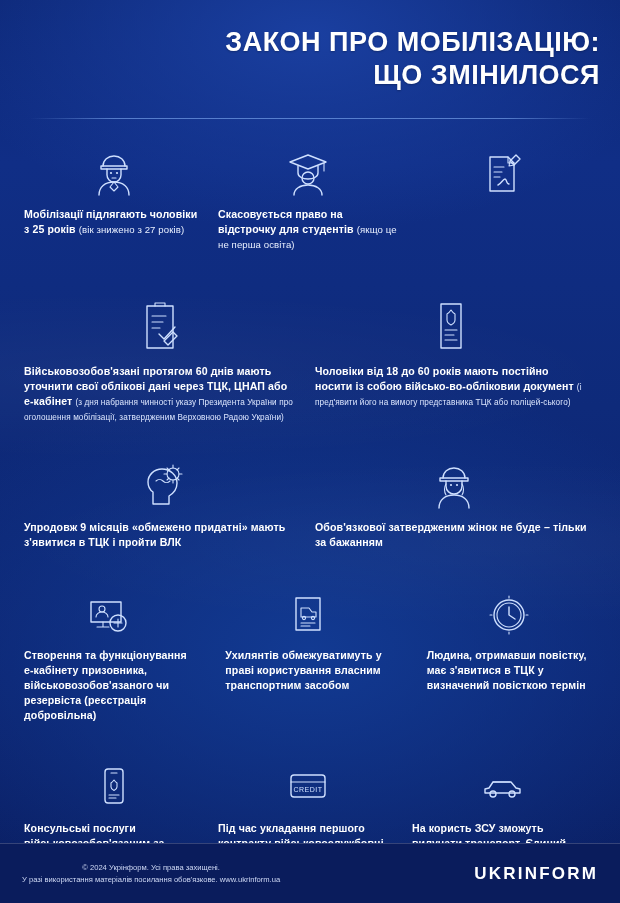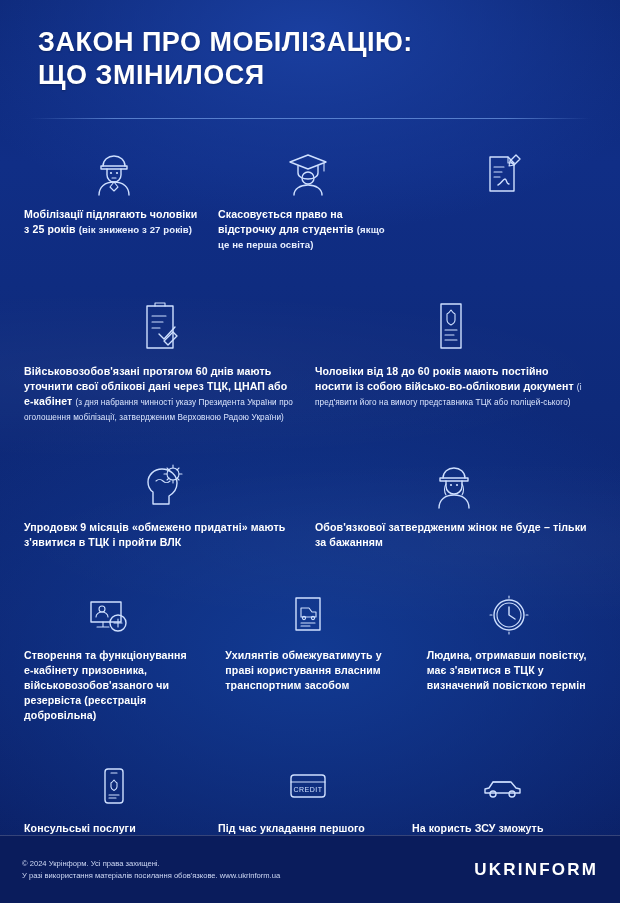--- a/index.html
+++ b/index.html
@@ -23,22 +23,22 @@
   .page::before{
     content:"";
     position:absolute; left:0; right:0; top:250px; height:420px;
     background:
       radial-gradient(ellipse 700px 120px at 20% 30%, rgba(255,255,255,0.035), rgba(255,255,255,0) 70%),
       radial-gradient(ellipse 700px 120px at 80% 70%, rgba(255,255,255,0.03), rgba(255,255,255,0) 70%);
     pointer-events:none;
   }
   .header {
     position: relative;
-    padding: 26px 38px 16px;
-    text-align: left;
+    padding: 26px 20px 16px;
+    text-align: right;
   }
   .header h1 {
     font-size: 27px;
     font-weight: bold;
     letter-spacing: 0.5px;
     line-height: 1.22;
     text-transform: uppercase;
     color: #ffffff;
     text-shadow: 0 1px 2px rgba(0,0,0,0.25);
   }
@@ -74,45 +74,46 @@
   }
   .icon-wrap svg { display: block; }
   .txt {
     font-size: 10.6px;
     line-height: 1.42;
     color: #ffffff;
     font-weight: bold;
     letter-spacing: 0.1px;
   }
   .txt .sub {
-    font-weight: bold;
+    font-weight: normal;
     font-size: 9.6px;
     color: #e9f0ff;
     text-align: center;
   }
   .txt .tiny {
     font-weight: normal;
     font-size: 8.2px;
     line-height: 1.38;
     color: #dde7ff;
     display: inline;
   }
   .row-2 .cell { padding-right: 10px; }
   .row-2 .icon-wrap { height: 70px; }
   .two-col .cell { flex: 1 1 50%; }
   .footer {
     position: absolute;
     left: 0; right: 0; bottom: 0;
-    height: 68px;
+    height: 60px;
     background: #0a1c5c;
     border-top: 1px solid rgba(255,255,255,0.18);
     display: flex;
     align-items: center;
     justify-content: space-between;
     padding: 0 22px;
+    text-align: center;
   }
   .footer .legal {
     font-size: 7.6px;
     line-height: 1.5;
     color: #cfd9f5;
   }
   .footer .brand {
     font-size: 17px;
     font-weight: bold;
     letter-spacing: 2.2px;

